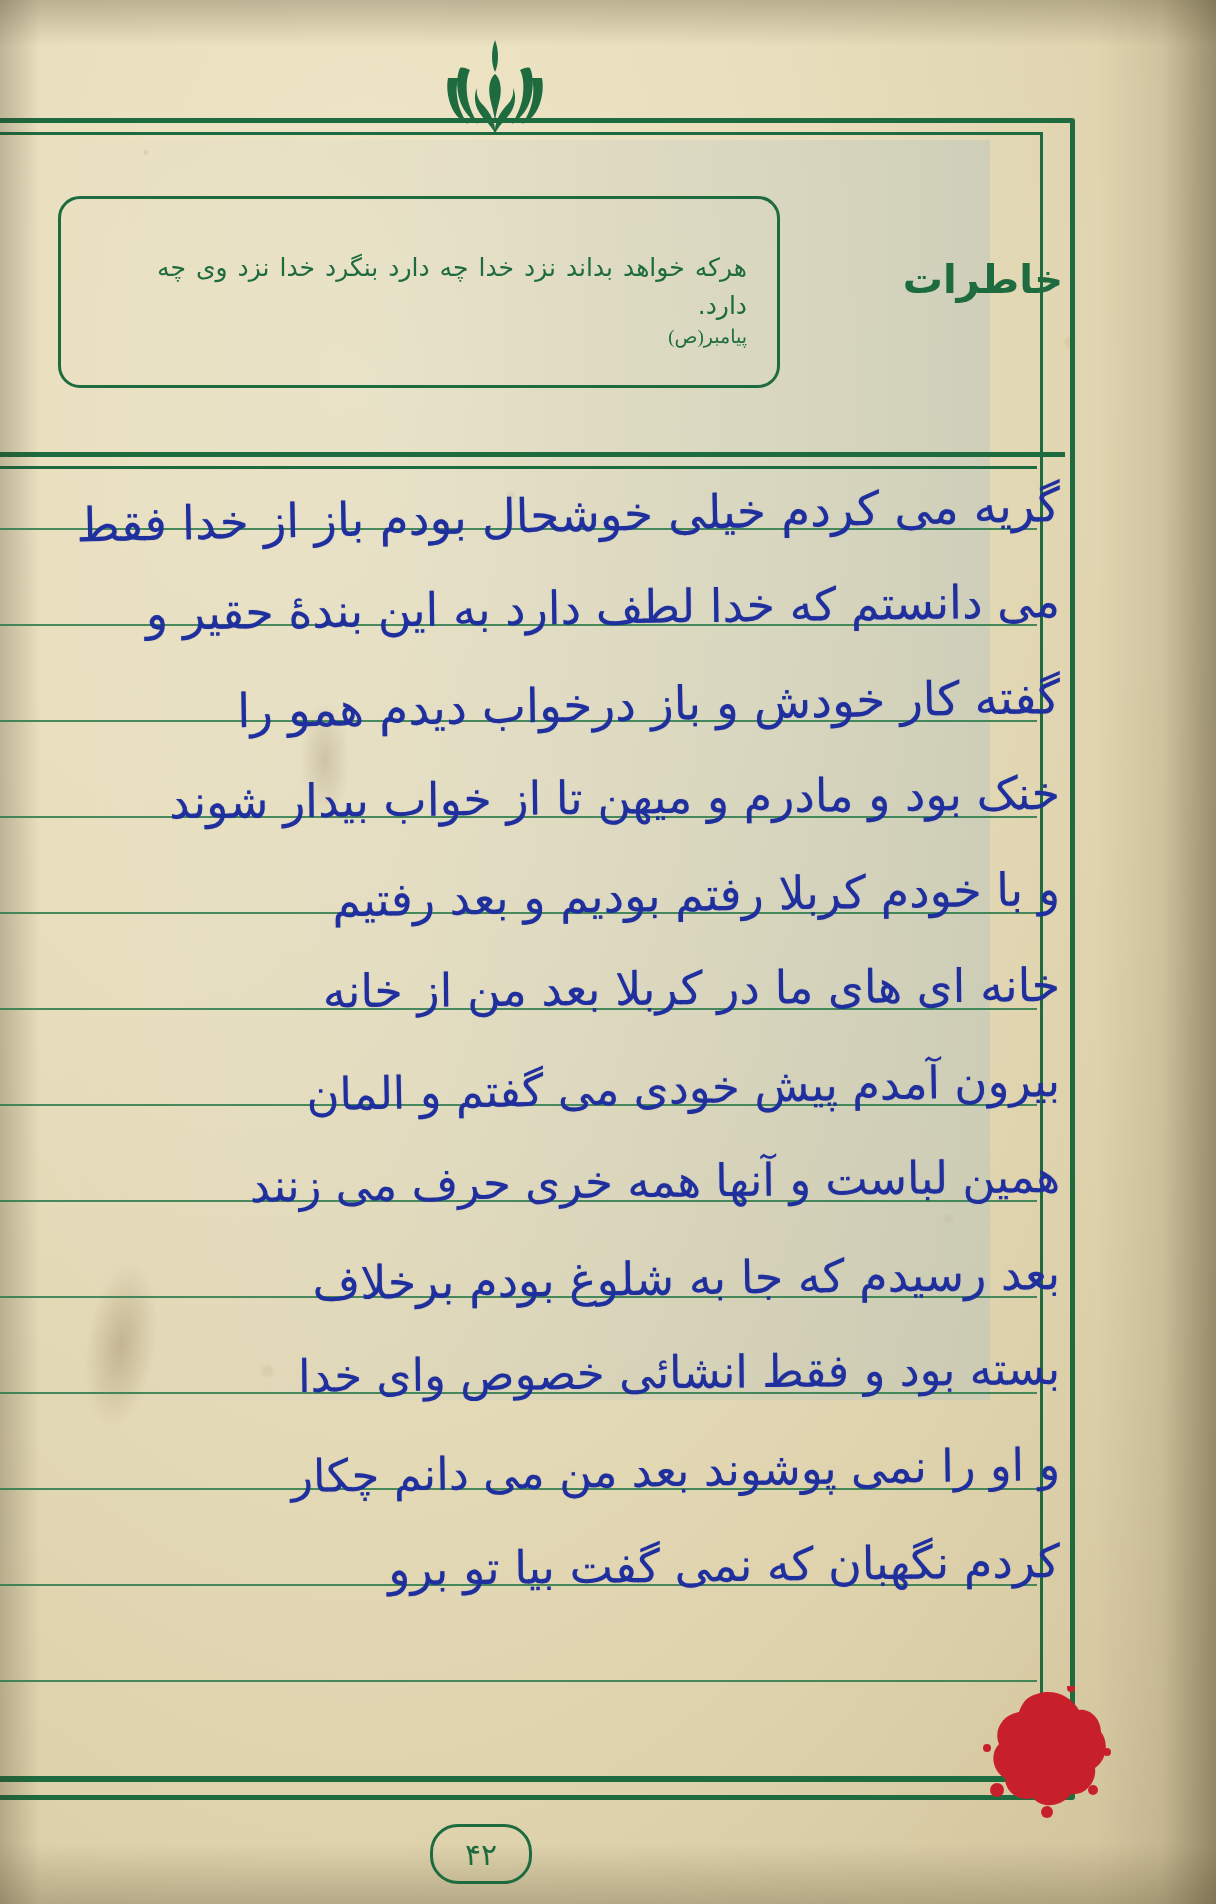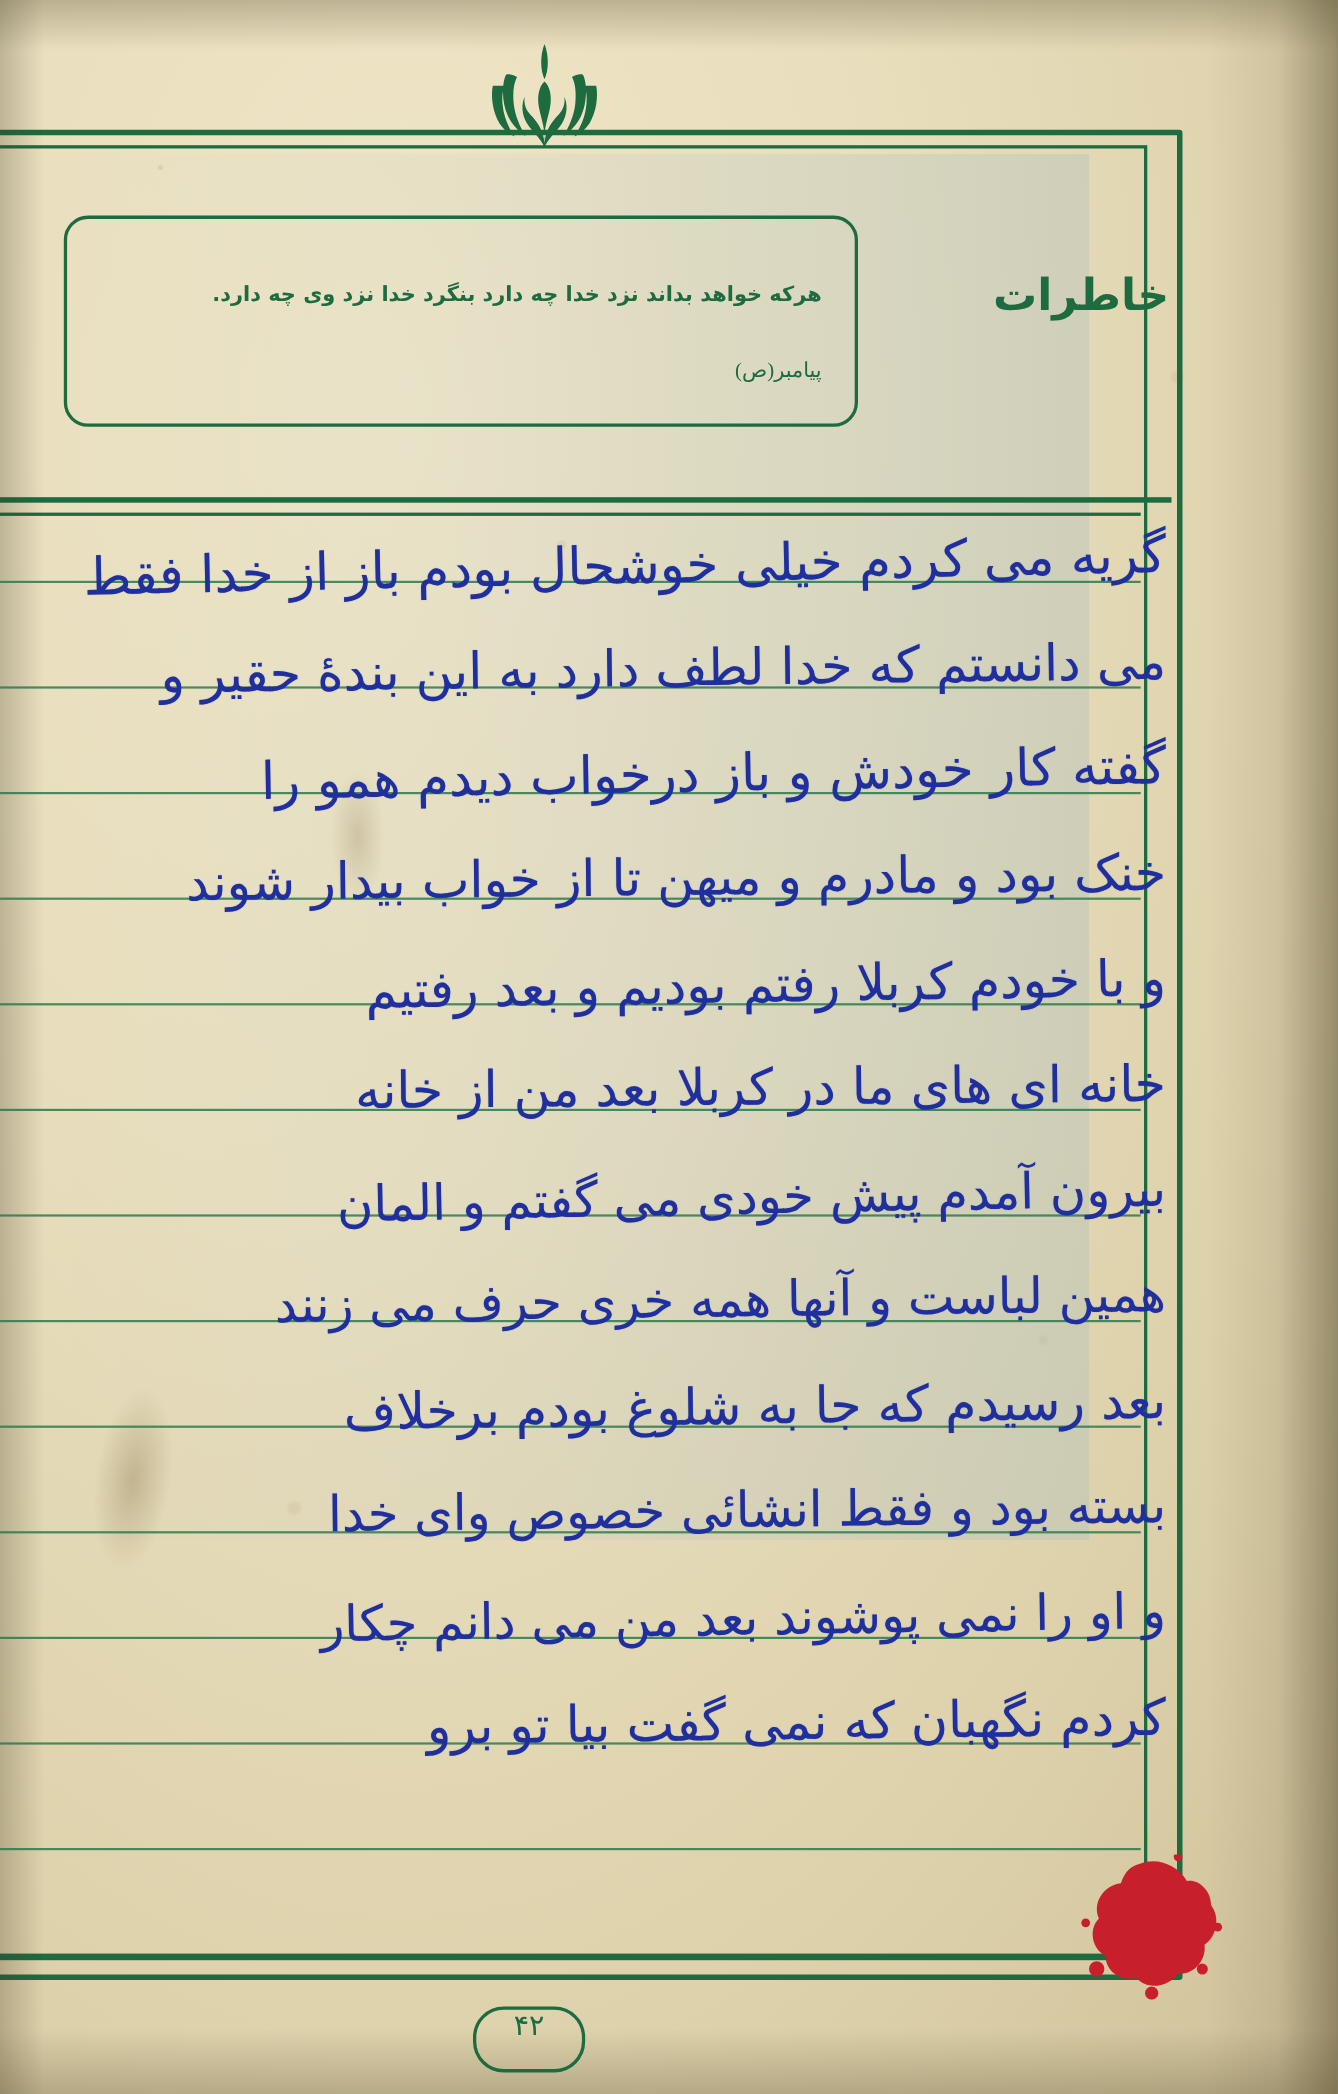--- a/index.html
+++ b/index.html
@@ -126,21 +126,21 @@
     top: 38px;
     width: 130px;
     height: 96px;
     z-index: 5;
   }
 
   
   .section-title {
     position: absolute;
     right: 153px;
-    top: 246px;
+    top: 256px;
     font-size: 40px;
     font-weight: bold;
     color: #1d6b3f;
     letter-spacing: 0;
     z-index: 6;
     direction: rtl;
   }
   .quote-box {
     position: absolute;
     left: 58px;
@@ -150,26 +150,25 @@
     border: 3px solid #1d6b3f;
     border-radius: 22px;
     z-index: 6;
     box-sizing: border-box;
   }
   .quote-text {
     position: absolute;
     right: 30px;
     top: 50px;
     width: 590px;
-    font-size: 19px;
+    font-size: 25px;
     line-height: 38px;
     color: #1d6b3f;
     text-align: justify;
     direction: rtl;
-    font-weight: bold;
   }
   .quote-attrib {
     position: absolute;
     right: 30px;
     top: 126px;
     font-size: 19px;
     color: #1d6b3f;
     direction: rtl;
     font-family: Liberation Serif, serif;
   }
@@ -232,23 +231,23 @@
   
   .page-number {
     position: absolute;
     left: 430px;
     top: 1824px;
     width: 96px;
     height: 54px;
     border: 3px solid #1d6b3f;
     border-radius: 28px;
     color: #1d6b3f;
-    font-size: 26px;
+    font-size: 30px;
     display: flex;
-    align-items: flex-start;
+    align-items: center;
     justify-content: center;
     z-index: 6;
   }
 </style>
 </head>
 <body>
 
 <div class="page">
 
   <div class="paper-grain"></div>

